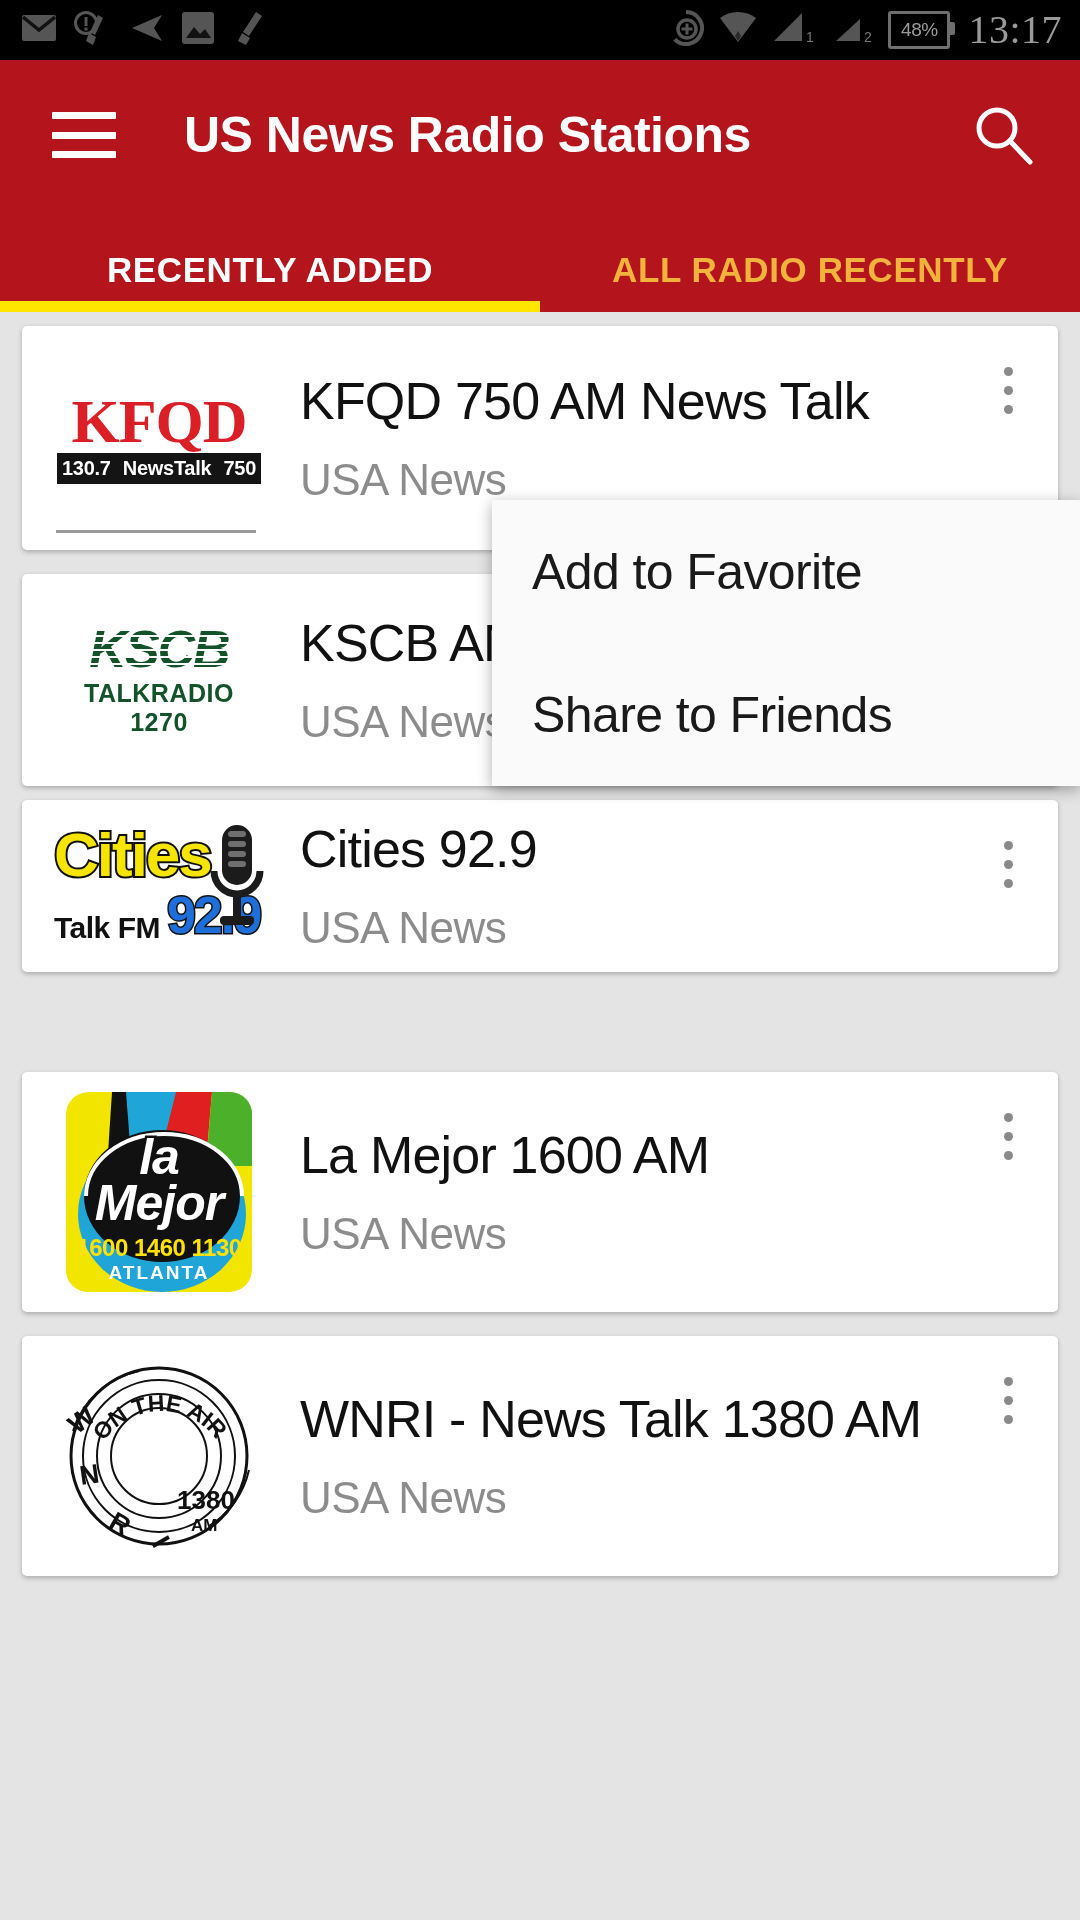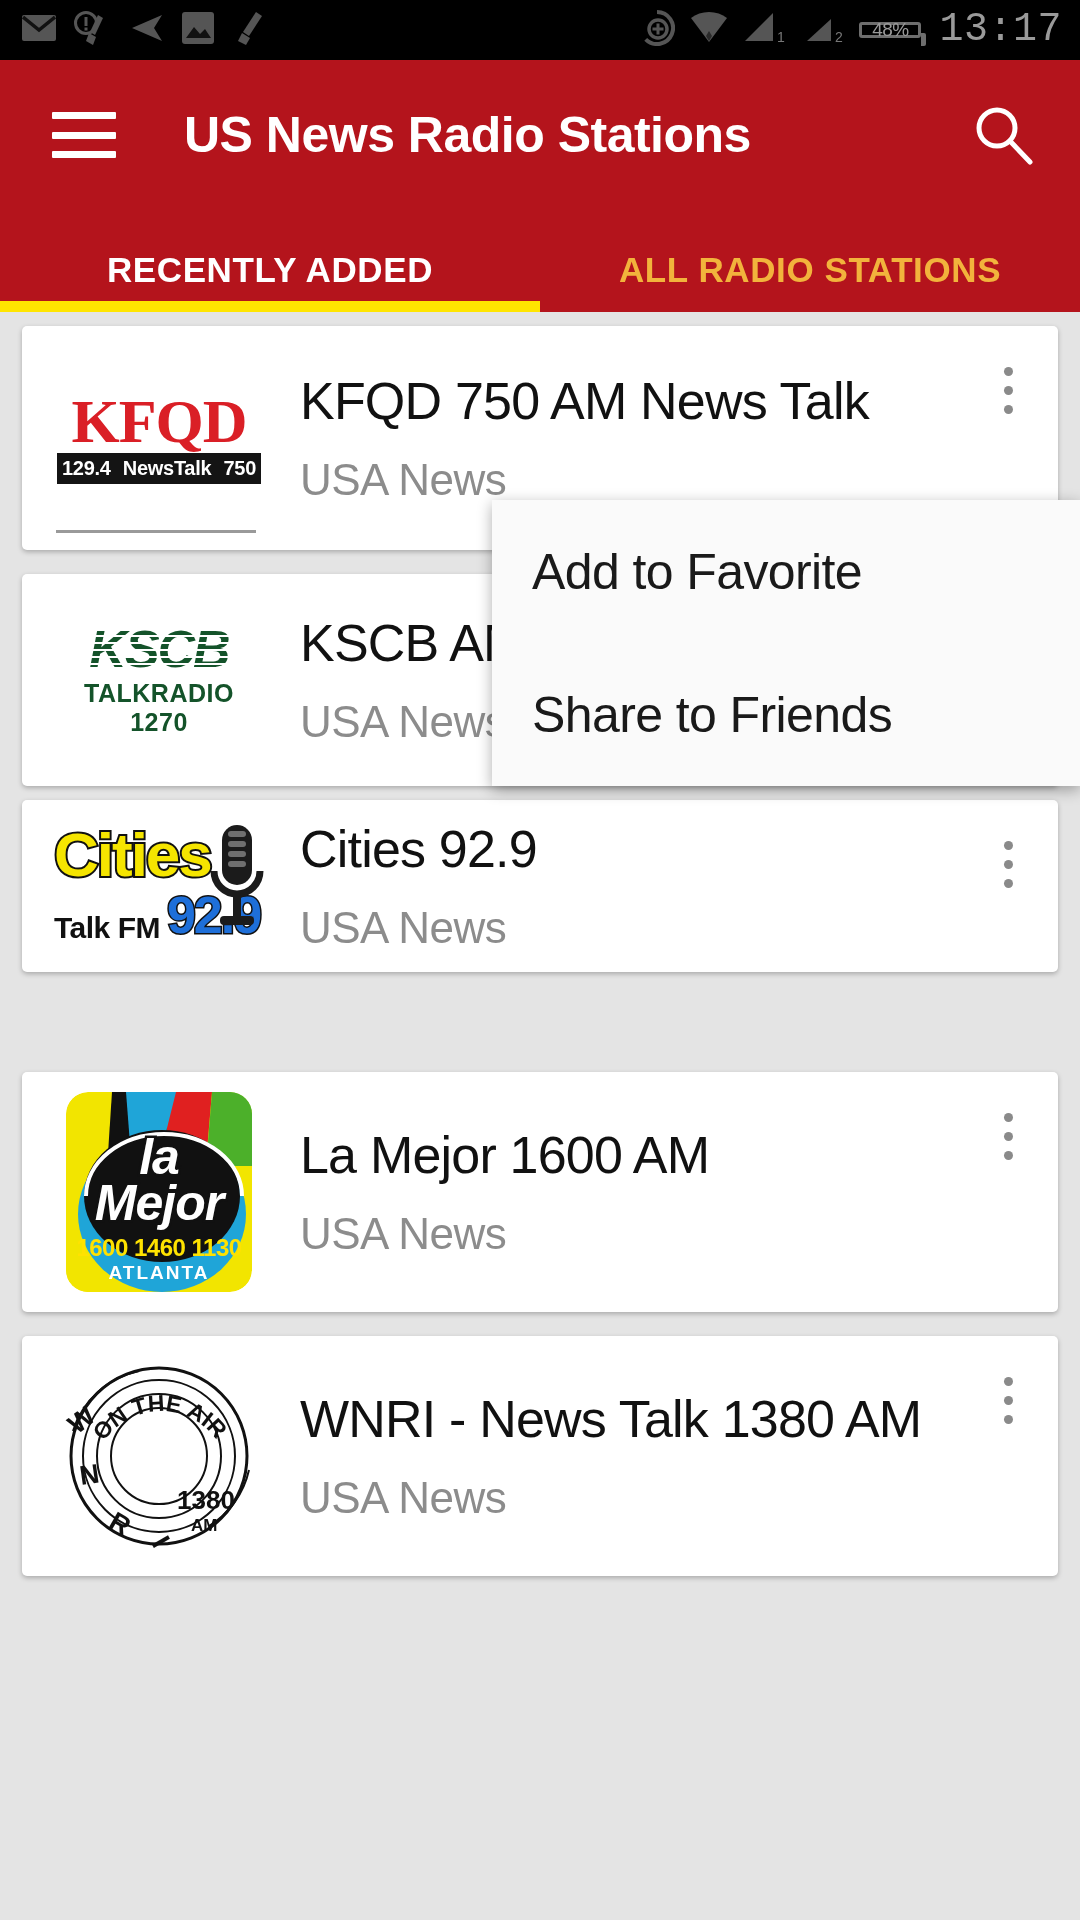--- a/index.html
+++ b/index.html
@@ -14,24 +14,24 @@
   
   .statusbar{
     position:absolute; top:0; left:0; width:1080px; height:60px;
     background:#000; display:flex; align-items:center;
   }
   .sb-left{ display:flex; align-items:center; gap:18px; padding-left:22px; }
   .sb-right{ margin-left:auto; display:flex; align-items:center; gap:14px; padding-right:18px; }
   .sb-ico{ display:block; }
   .sb-time{
     color:#9A9A9A; font-size:40px; letter-spacing:0.5px;
-    font-family:Liberation Mono, monospace; padding-left:4px; padding-bottom:2px;
+    font-family:Liberation Serif, serif; padding-left:4px; padding-bottom:2px;
   }
   .batt{
-    border:3px solid #6E6E6E; border-radius:3px; width:62px; height:16px;
+    border:3px solid #6E6E6E; border-radius:3px; width:62px; height:38px;
     display:flex; align-items:center; justify-content:center; position:relative;
   }
   .batt:after{
     content:""; position:absolute; right:-8px; top:8px; width:5px; height:13px;
     background:#6E6E6E; border-radius:0 2px 2px 0;
   }
   .batt span{ color:#9A9A9A; font-size:19px; letter-spacing:-0.5px; }
 
   
   .appbar{
@@ -261,34 +261,34 @@
         <line x1="40" y1="39" x2="60" y2="60" stroke="#fff" stroke-width="5" stroke-linecap="round"></line>
       </svg>
   </div>
 </div>
 
 <div class="tabbar">
   <div class="tab tab-0">
     <span>RECENTLY ADDED</span>
   </div>
   <div class="tab tab-1">
-    <span>ALL RADIO STATIONS</span>
+    <span>ALL RADIO RECENTLY</span>
   </div>
   <div class="tab-indicator"></div>
 </div>
 
 <div class="content">
 
   <div class="card" style="top:14px;height:224px;">
     <div class="card-inner">
       <div class="logo-box">
         <div class="lg-kfqd">
           <div class="k-word">KFQD</div>
           <div class="k-bar">
-            <span>129.4</span>
+            <span>130.7</span>
             <span>NewsTalk</span>
             <span>750</span>
           </div>
         </div>
       </div>
       <div class="txt-box">
         <div class="st-title">KFQD 750 AM News Talk</div>
         <div class="st-sub">USA News</div>
       </div>
       <div class="overflow">

